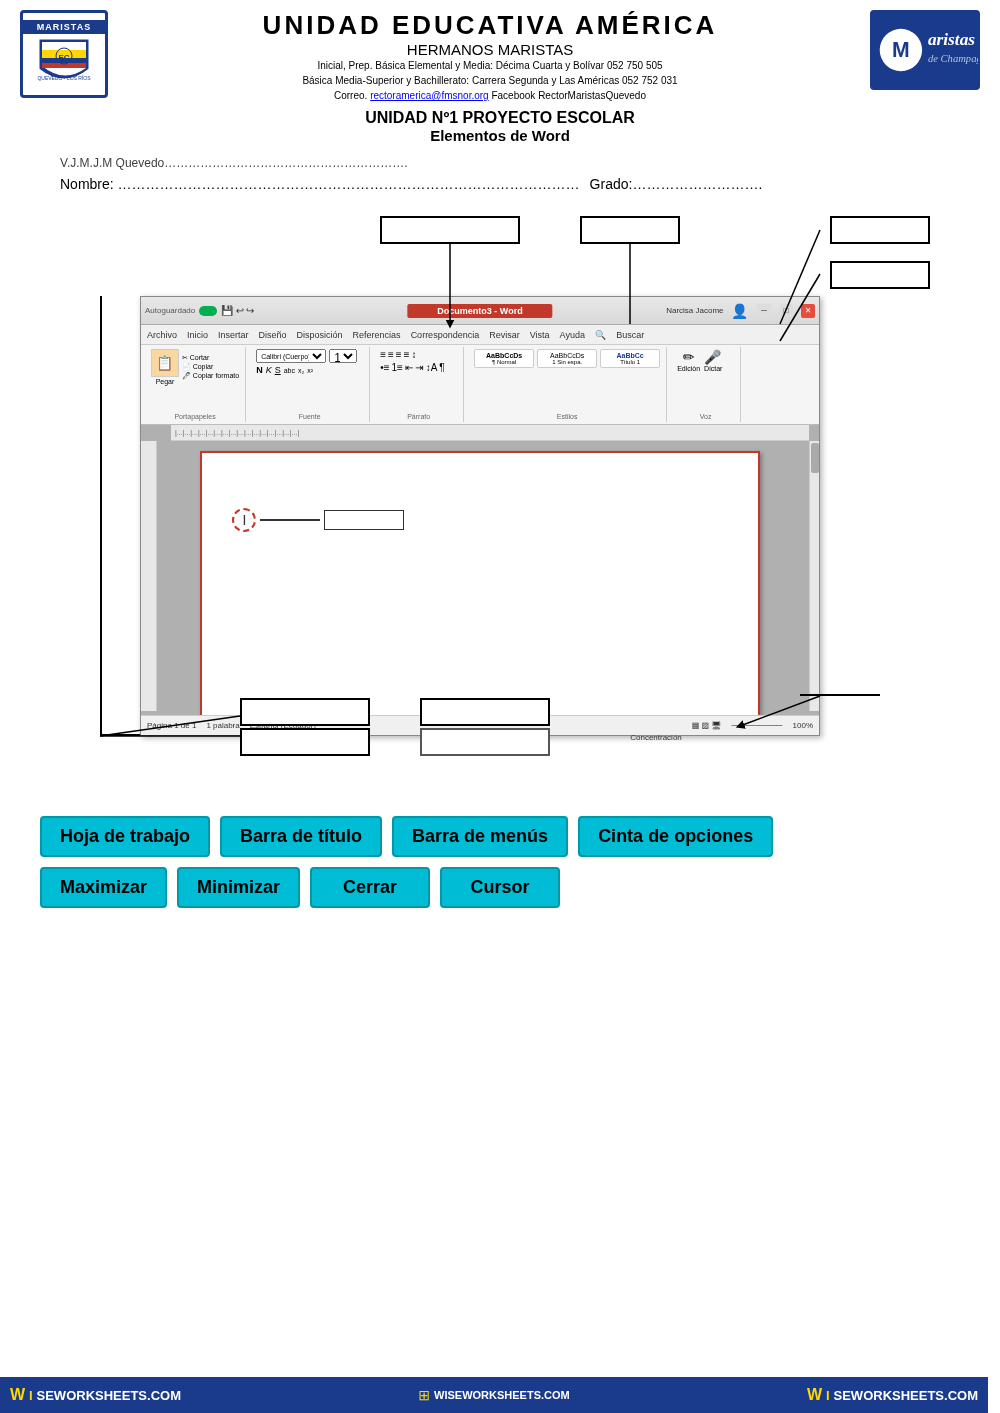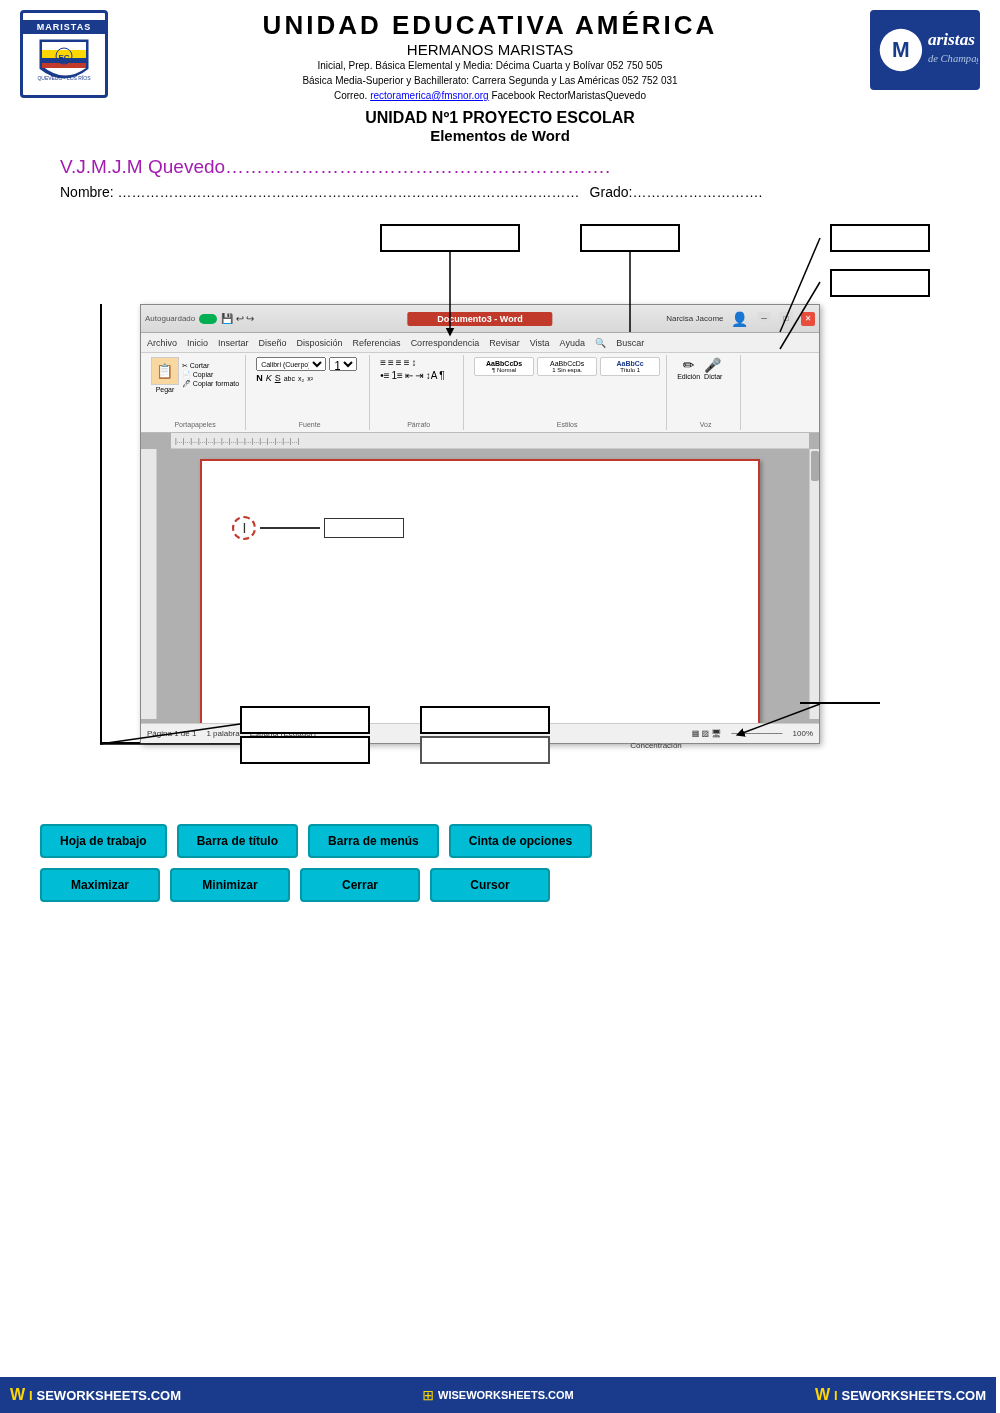--- a/index.html
+++ b/index.html
@@ -111,22 +111,22 @@
       font-size: 15px;
       font-weight: bold;
       color: #000;
     }
 
     
     .student-info {
       padding: 8px 60px 4px 60px;
     }
     .student-name-line {
-      font-size: 19px;
-      color: #a21caf;
+      font-size: 12px;
+      color: #404040;
       margin-bottom: 6px;
     }
     .student-nombre-line {
       font-size: 14px;
       color: #000;
       display: flex;
       gap: 10px;
     }
 
     
@@ -321,34 +321,34 @@
     .label-row {
       display: flex;
       gap: 10px;
       margin-bottom: 10px;
       flex-wrap: wrap;
     }
     .label-chip {
       background: #00bcd4;
       color: #000;
       font-weight: 900;
-      font-size: 12px;
+      font-size: 18px;
       padding: 8px 18px;
       border: 2px solid #0097a7;
       border-radius: 4px;
       min-width: 120px;
       text-align: center;
     }
 
     
     .footer {
       position: absolute;
       bottom: 0;
       left: 0;
-      right: 4px;
+      right: 12px;
       height: 36px;
       background: #1a3a8c;
       display: flex;
       align-items: center;
       justify-content: space-between;
       padding: 0 10px;
     }
     .footer-w {
       color: #ffd700;
       font-size: 16px;

